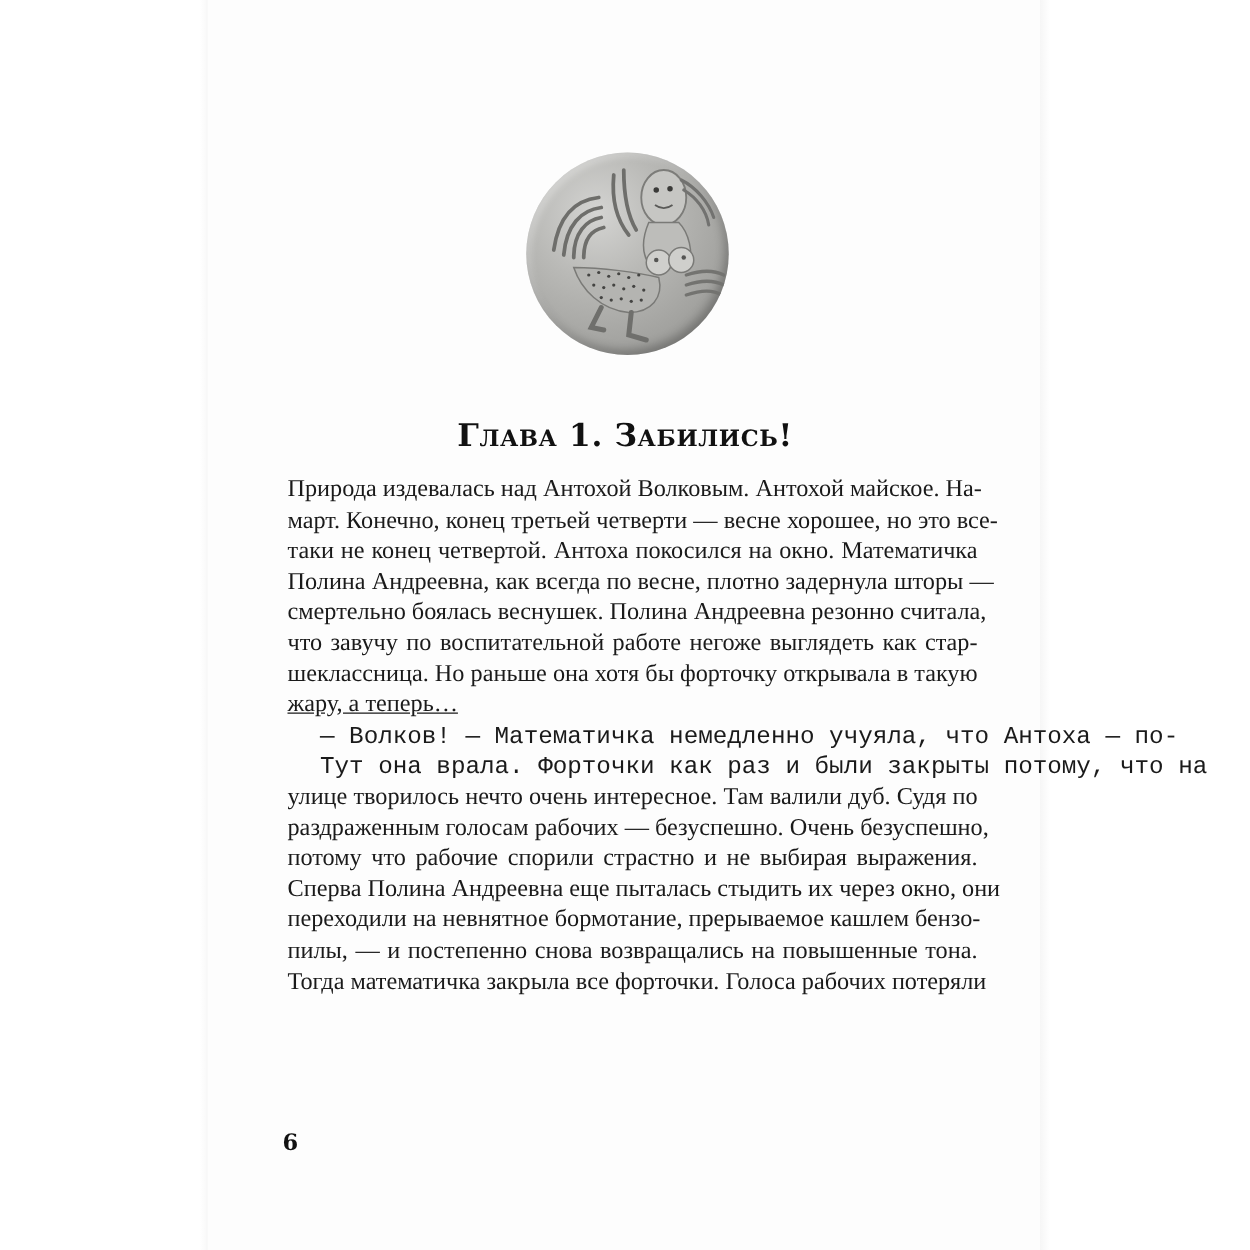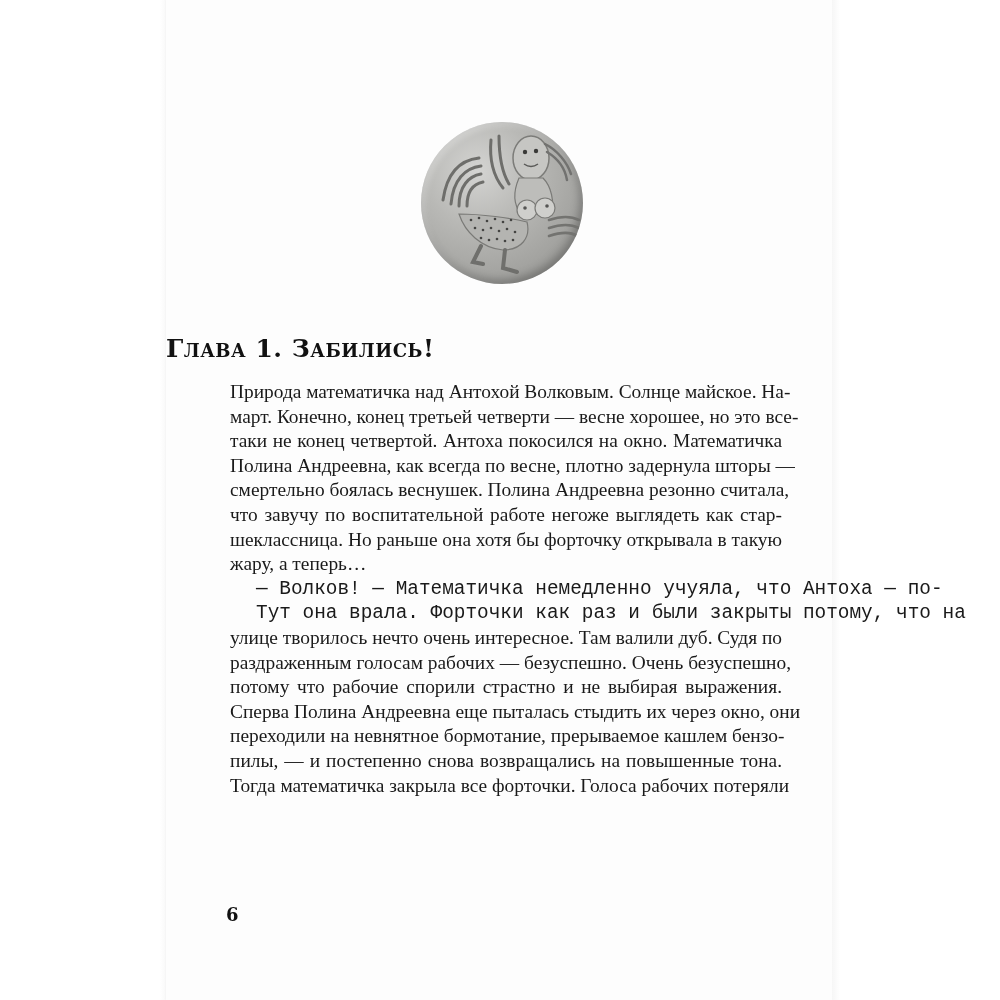--- a/index.html
+++ b/index.html
@@ -56,20 +56,21 @@
     .coin svg {
       position: absolute;
       left: 0; top: 0;
       width: 162px; height: 162px;
     }
     .chapter-title {
       position: absolute;
       left: 166px;
       top: 334px;
       width: 668px;
+      text-align: center;
       font-family: "DejaVu Serif", serif;
       font-weight: bold;
       font-size: 25px;
       letter-spacing: 0.5px;
       color: #111111;
       font-variant: small-caps;
     }
     .body-text {
       position: absolute;
       left: 230px;
@@ -83,20 +84,21 @@
     }
     .body-text .line {
       display: block;
       white-space: nowrap;
       text-align: justify;
       text-align-last: justify;
       height: 24.6px;
     }
     .body-text .line.last {
       text-align-last: left;
+      text-decoration: underline;
     }
     .body-text .line.indent {
       padding-left: 26px;
       font-family: Liberation Mono, monospace;
     }
     .page-number {
       position: absolute;
       left: 226px;
       top: 904px;
       font-family: "DejaVu Serif", serif;
@@ -169,21 +171,21 @@
       </g>
 
       <path d="M60 124 L 52 140 L 62 142" fill="none" stroke="#6f6f6c" stroke-width="4" stroke-linecap="round"></path>
       <path d="M84 128 L 82 146 L 96 150" fill="none" stroke="#6f6f6c" stroke-width="4" stroke-linecap="round"></path>
     </svg>
   </div>
 
   <div class="chapter-title">Глава 1. Забились!</div>
 
   <div class="body-text" id="body-text">
-      <span class="line">Природа математичка над Антохой Волковым. Солнце майское. На-</span>
+      <span class="line">Природа издевалась над Антохой Волковым. Антохой майское. На-</span>
       <span class="line">март. Конечно, конец третьей четверти — весне хорошее, но это все-</span>
       <span class="line">таки не конец четвертой. Антоха покосился на окно. Математичка</span>
       <span class="line">Полина Андреевна, как всегда по весне, плотно задернула шторы —</span>
       <span class="line">смертельно боялась веснушек. Полина Андреевна резонно считала,</span>
       <span class="line">что завучу по воспитательной работе негоже выглядеть как стар-</span>
       <span class="line">шеклассница. Но раньше она хотя бы форточку открывала в такую</span>
       <span class="line last">жару, а теперь…</span>
       <span class="line indent">— Волков! — Математичка немедленно учуяла, что Антоха — по-</span>
       <span class="line indent">Тут она врала. Форточки как раз и были закрыты потому, что на</span>
       <span class="line">улице творилось нечто очень интересное. Там валили дуб. Судя по</span>

